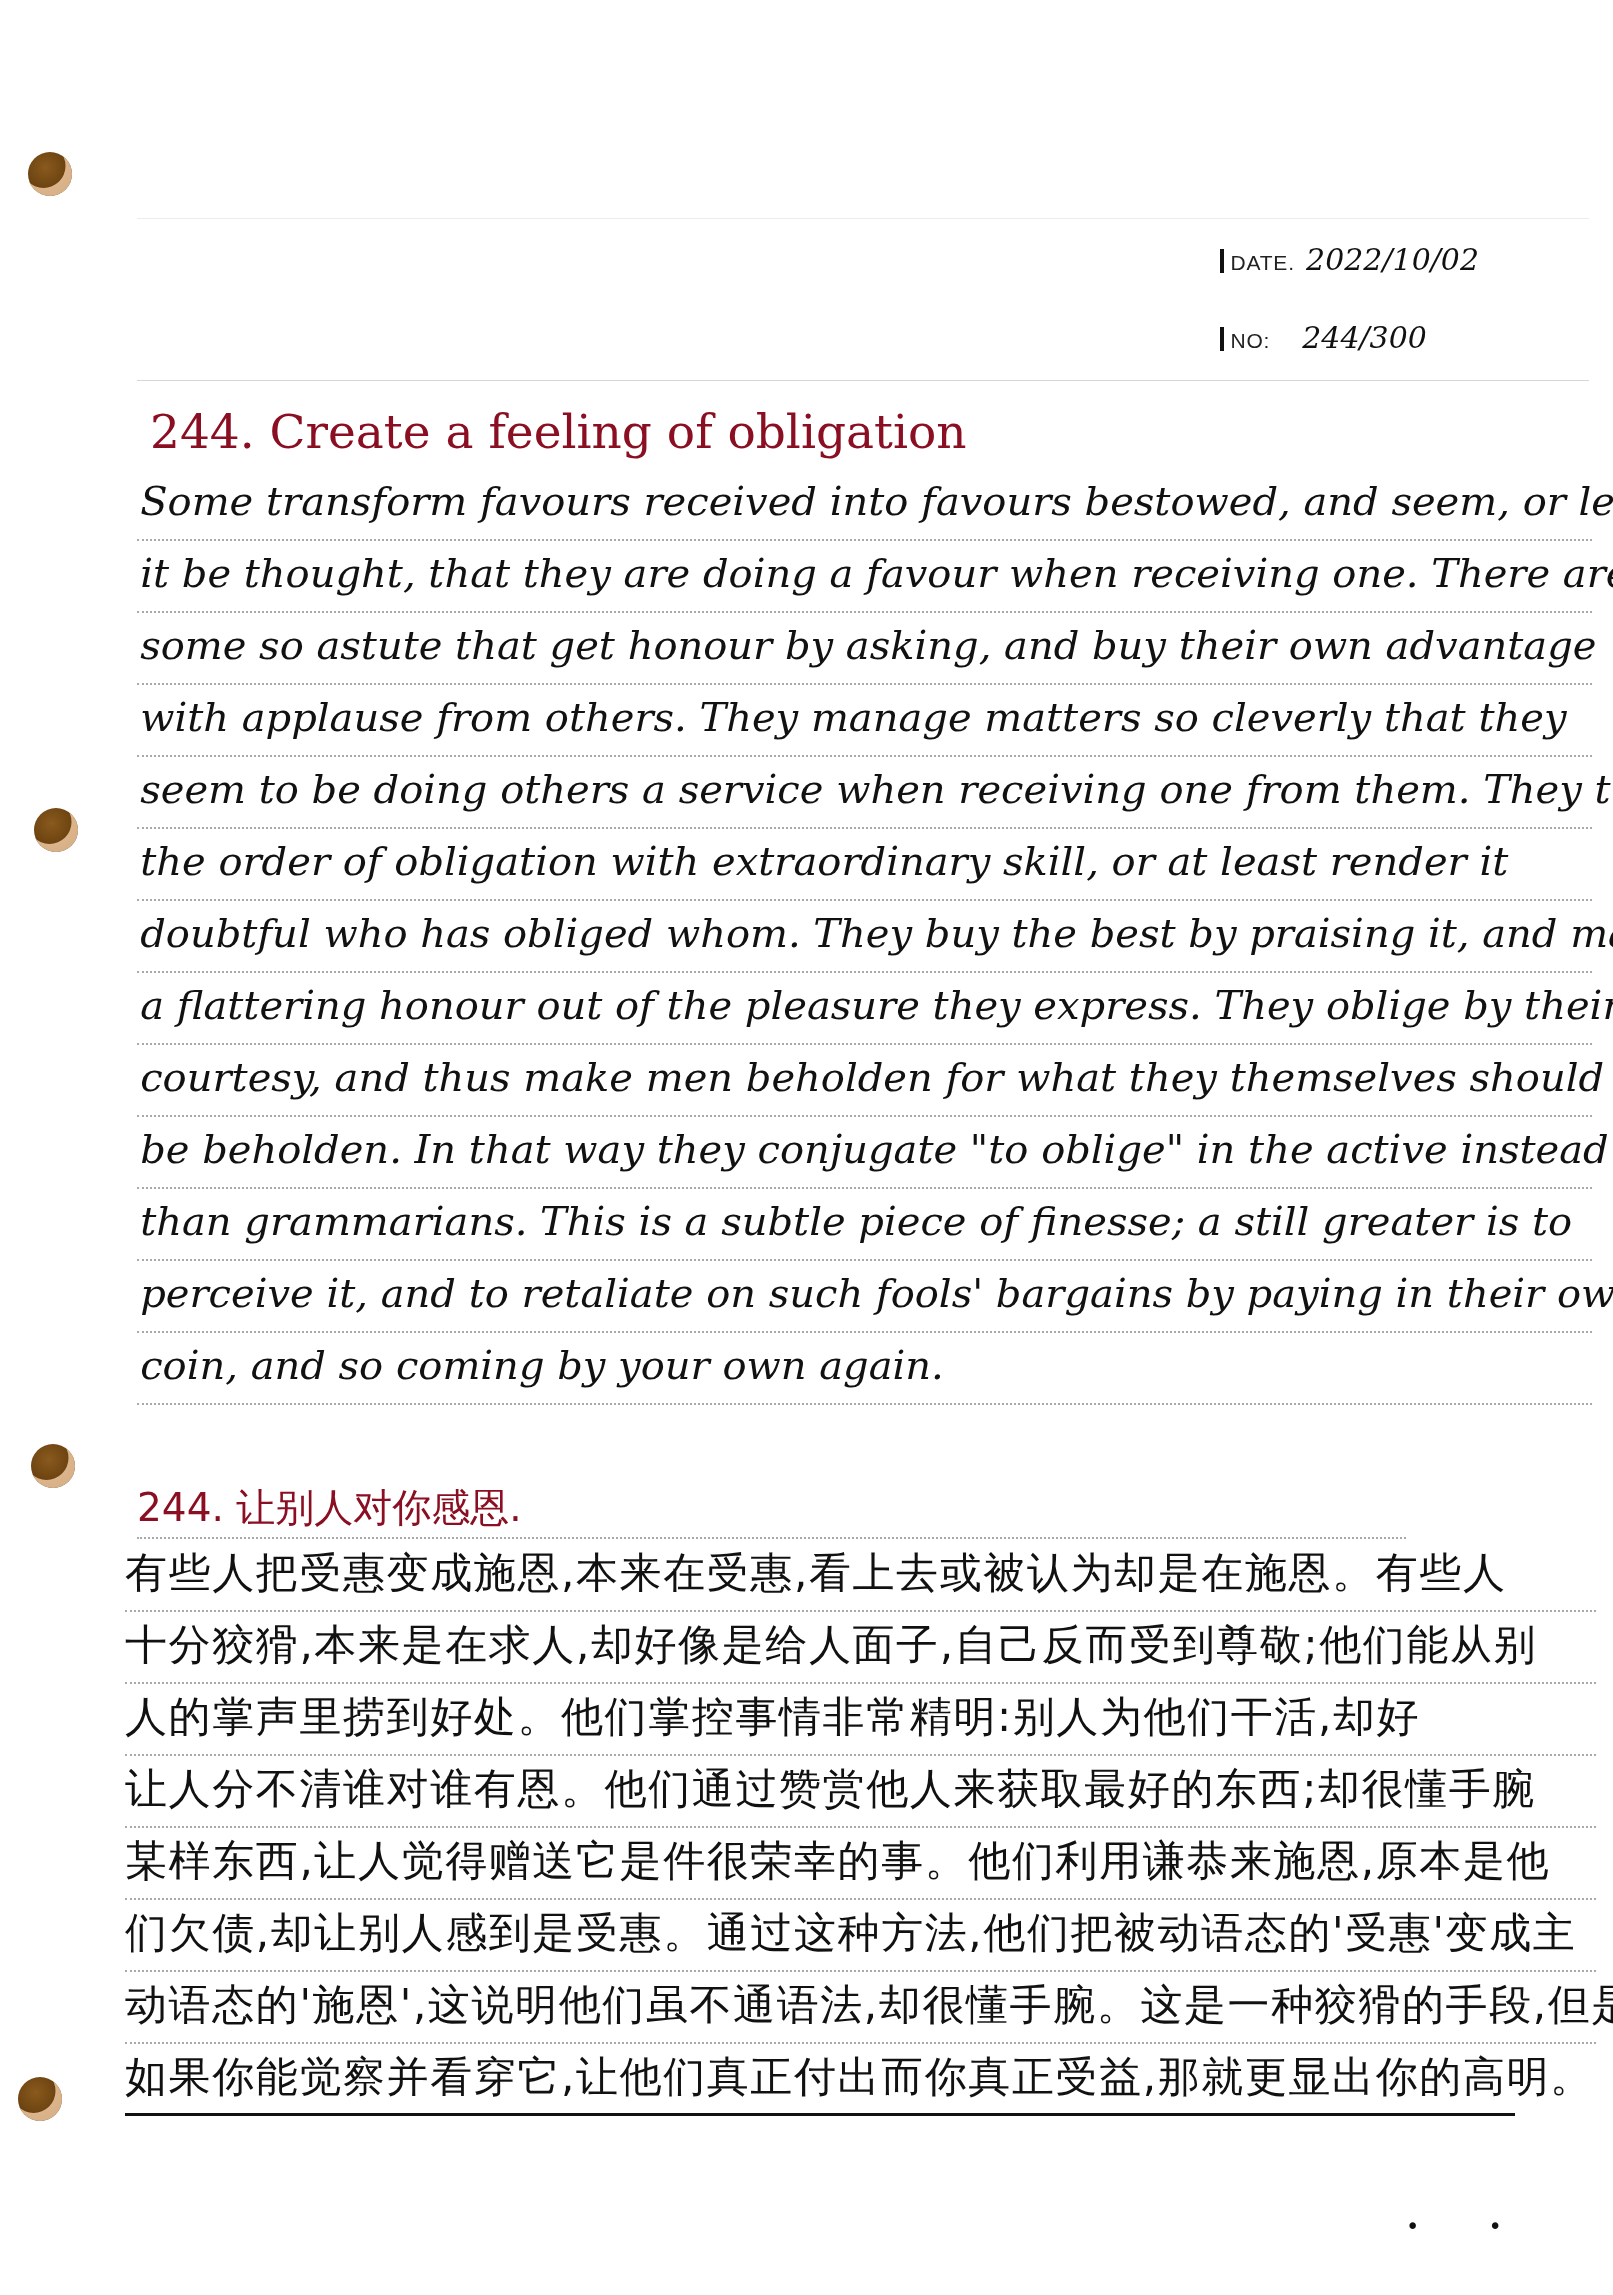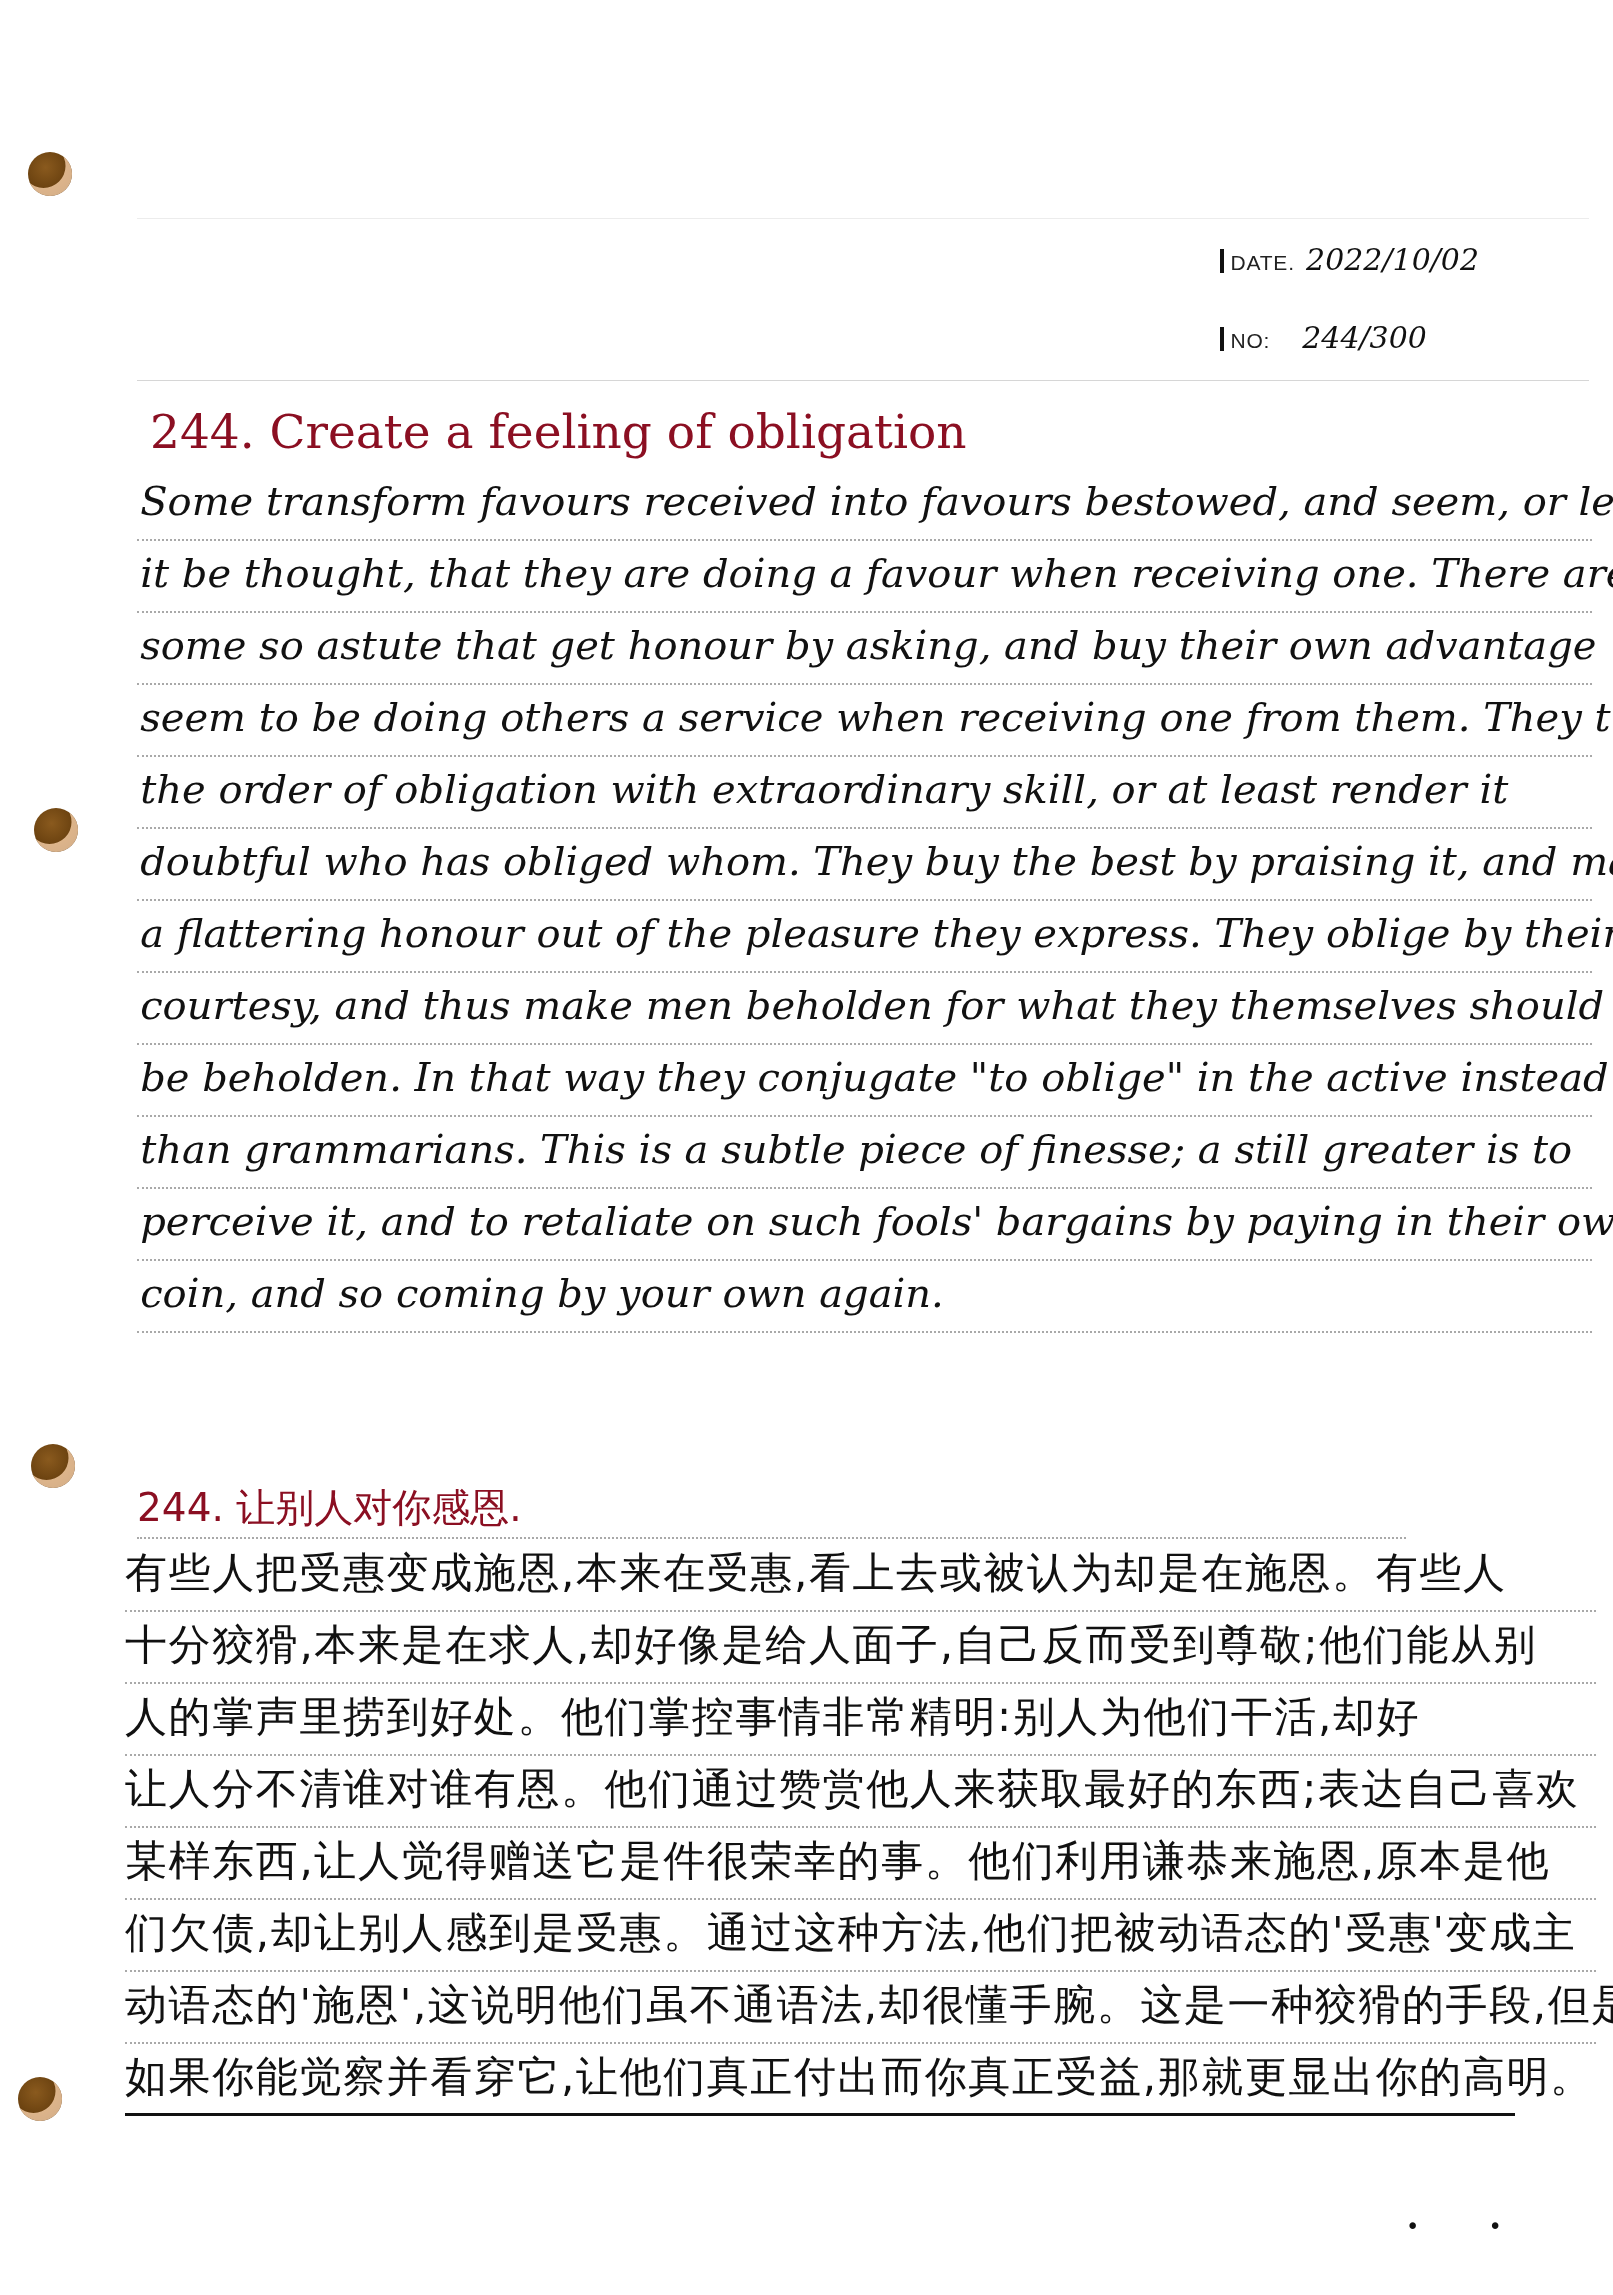--- a/index.html
+++ b/index.html
@@ -47,38 +47,39 @@
 </div>
 
 <div class="headline"></div>
 
 <div class="title-en">244. Create a feeling of obligation</div>
 
 <div class="lines" style="top:469px;">
   <div class="line">Some transform favours received into favours bestowed, and seem, or let</div>
   <div class="line">it be thought, that they are doing a favour when receiving one. There are</div>
   <div class="line">some so astute that get honour by asking, and buy their own advantage</div>
+  <div class="line">with applause from others. They manage matters so cleverly that they</div>
   <div class="line">seem to be doing others a service when receiving one from them. They transpose</div>
   <div class="line">the order of obligation with extraordinary skill, or at least render it</div>
   <div class="line">doubtful who has obliged whom. They buy the best by praising it, and make</div>
   <div class="line">a flattering honour out of the pleasure they express. They oblige by their</div>
   <div class="line">courtesy, and thus make men beholden for what they themselves should</div>
   <div class="line">be beholden. In that way they conjugate "to oblige" in the active instead</div>
   <div class="line">than grammarians. This is a subtle piece of finesse; a still greater is to</div>
   <div class="line">perceive it, and to retaliate on such fools' bargains by paying in their own</div>
   <div class="line">coin, and so coming by your own again.</div>
 </div>
 
 <div class="cn-title">244. 让别人对你感恩.</div>
 
 <div class="cn-lines">
   <div class="cn-line">有些人把受惠变成施恩,本来在受惠,看上去或被认为却是在施恩。有些人</div>
   <div class="cn-line">十分狡猾,本来是在求人,却好像是给人面子,自己反而受到尊敬;他们能从别</div>
   <div class="cn-line">人的掌声里捞到好处。他们掌控事情非常精明:别人为他们干活,却好</div>
-  <div class="cn-line">让人分不清谁对谁有恩。他们通过赞赏他人来获取最好的东西;表达自己喜欢</div>
+  <div class="cn-line">让人分不清谁对谁有恩。他们通过赞赏他人来获取最好的东西;却很懂手腕</div>
   <div class="cn-line">某样东西,让人觉得赠送它是件很荣幸的事。他们利用谦恭来施恩,原本是他</div>
   <div class="cn-line">们欠债,却让别人感到是受惠。通过这种方法,他们把被动语态的'受惠'变成主</div>
   <div class="cn-line">动语态的'施恩',这说明他们虽不通语法,却很懂手腕。这是一种狡猾的手段,但是</div>
   <div class="cn-line last">如果你能觉察并看穿它,让他们真正付出而你真正受益,那就更显出你的高明。</div>
 </div>
 
 <div class="dots">• •</div>
 
 
 </body></html>

